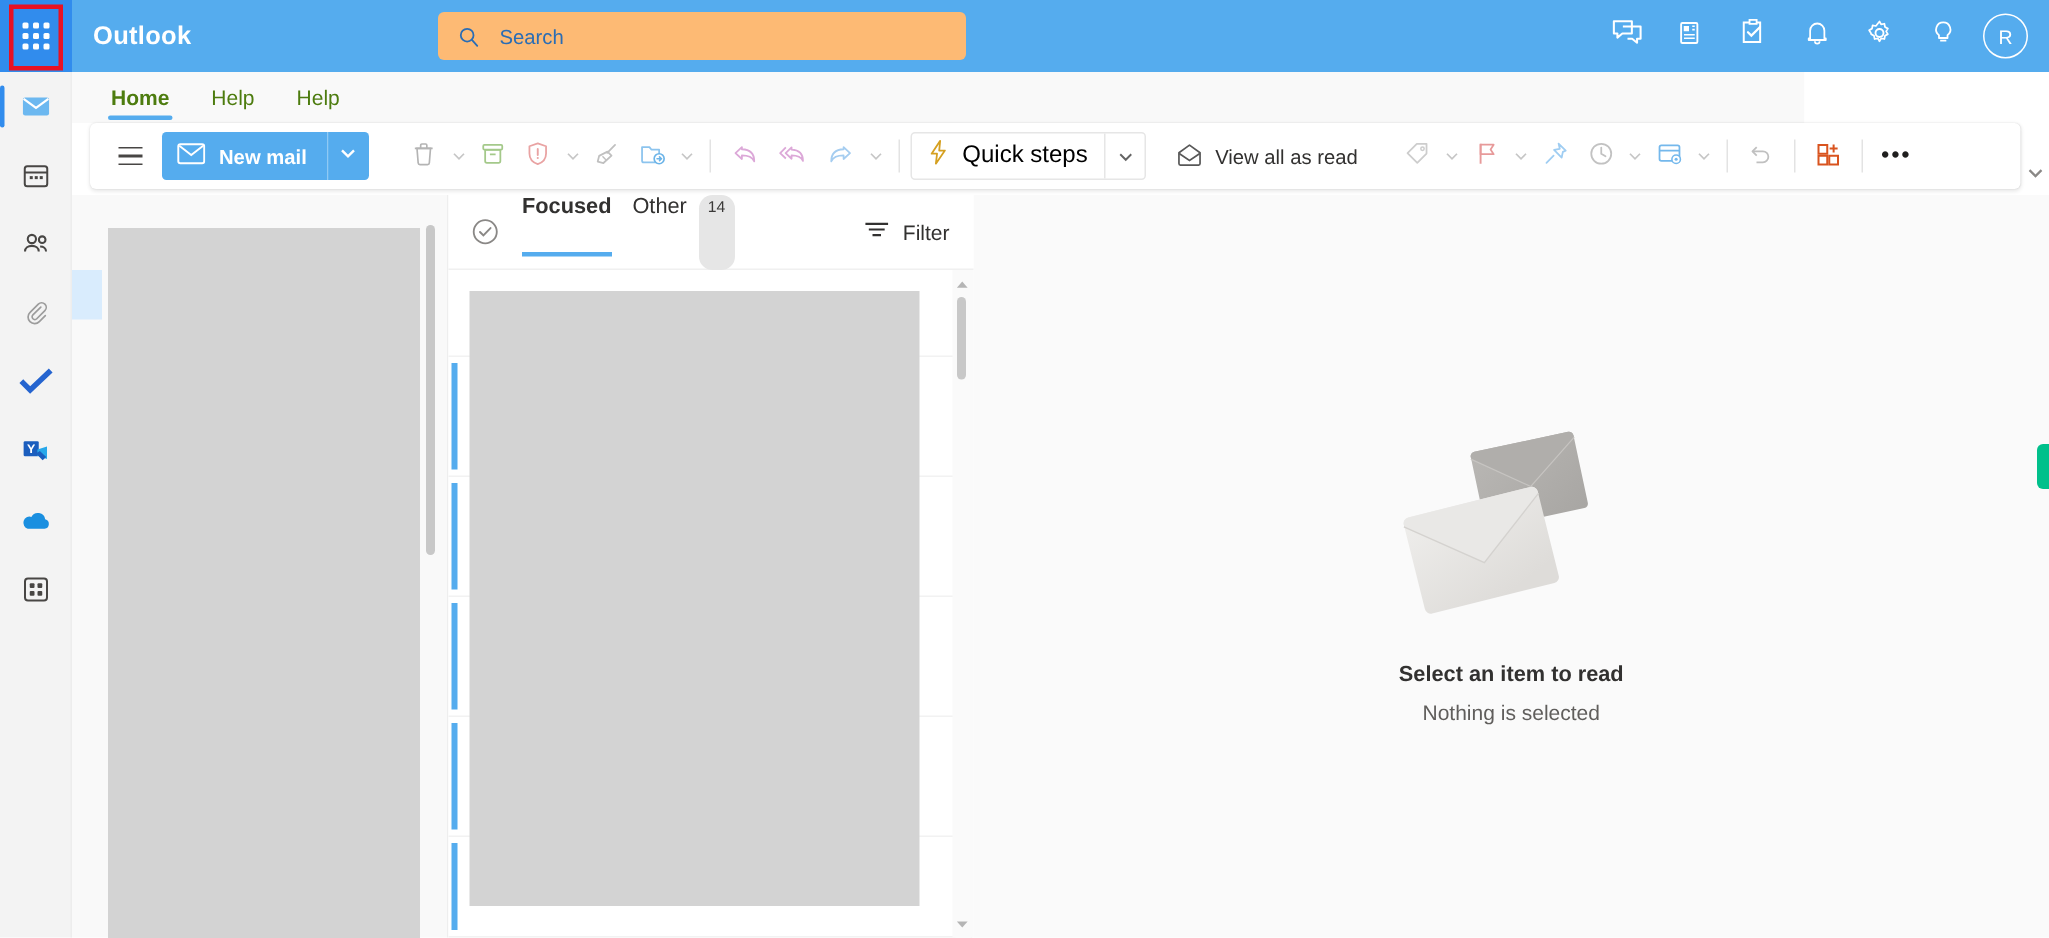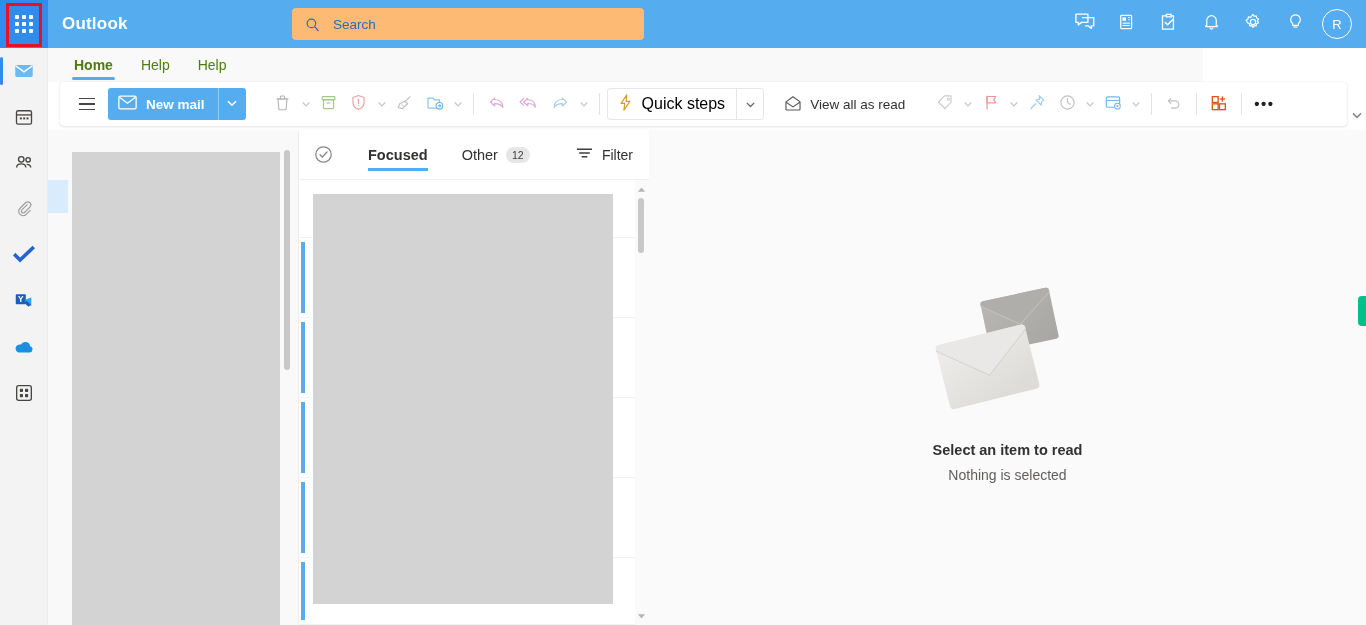--- a/index.html
+++ b/index.html
@@ -239,22 +239,22 @@
   }
   #list-header {
     position: absolute; left: 0; top: 0;
     width: 350px; height: 50px;
     background: #ffffff;
     display: flex; align-items: center;
     border-bottom: 1px solid #f0f0f0;
   }
   #select-circle { margin-left: 14px; display: flex; cursor: pointer; }
   .pivot {
-    margin-left: 34px; height: 50px;
-    display: flex; align-items: center; gap: 8px;
+    margin-left: 14px; height: 50px;
+    display: flex; gap: 8px;
     font-size: 14.5px; color: #323130;
     position: relative; cursor: pointer;
   }
   .pivot.active { font-weight: bold; }
   .pivot.active::after {
     content: ""; position: absolute;
     left: 0; right: 0; bottom: 9px;
     height: 2.5px; background: #55acee;
   }
   .count-badge {
@@ -799,21 +799,21 @@
         <path d="M8 12.2l2.6 2.6 5.4-5.6" fill="none" stroke="#8a8886" stroke-width="1.5" stroke-linecap="round"></path>
       </svg>
     </span>
 
     <div class="pivot active">
       <span>Focused</span>
     </div>
 
     <div class="pivot">
       <span>Other</span>
-      <span class="count-badge">12</span>
+      <span class="count-badge">14</span>
     </div>
 
     <div id="filter-btn">
       <span>
         <svg width="17" height="14" viewBox="0 0 18 14">
           <line x1="1" y1="3" x2="17" y2="3" stroke="#323130" stroke-width="1.5"></line>
           <line x1="3.4" y1="7" x2="14.6" y2="7" stroke="#323130" stroke-width="1.5"></line>
           <line x1="6" y1="11" x2="12" y2="11" stroke="#323130" stroke-width="1.5"></line>
         </svg>
       </span>

